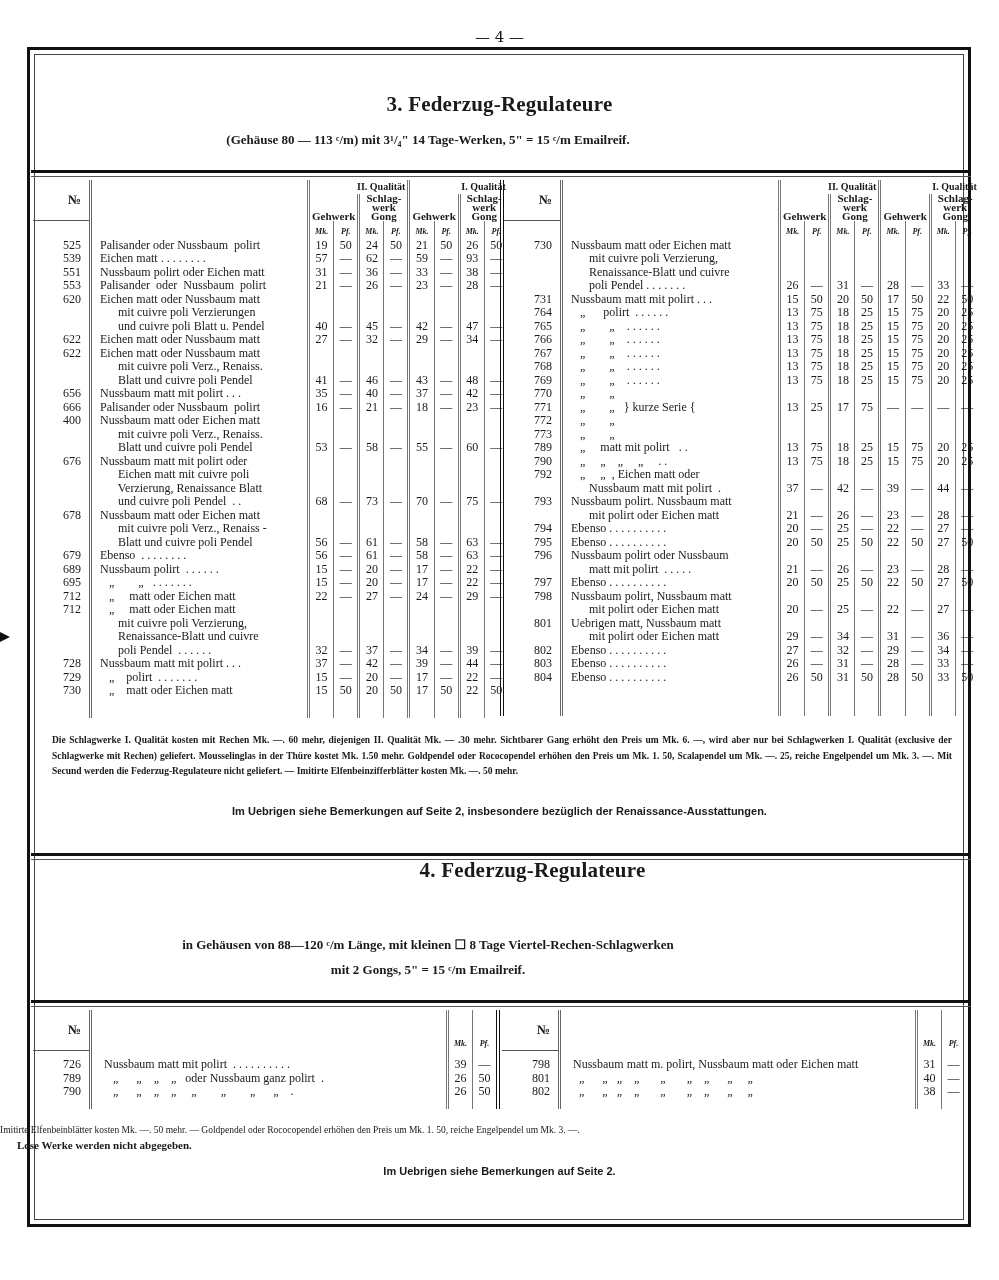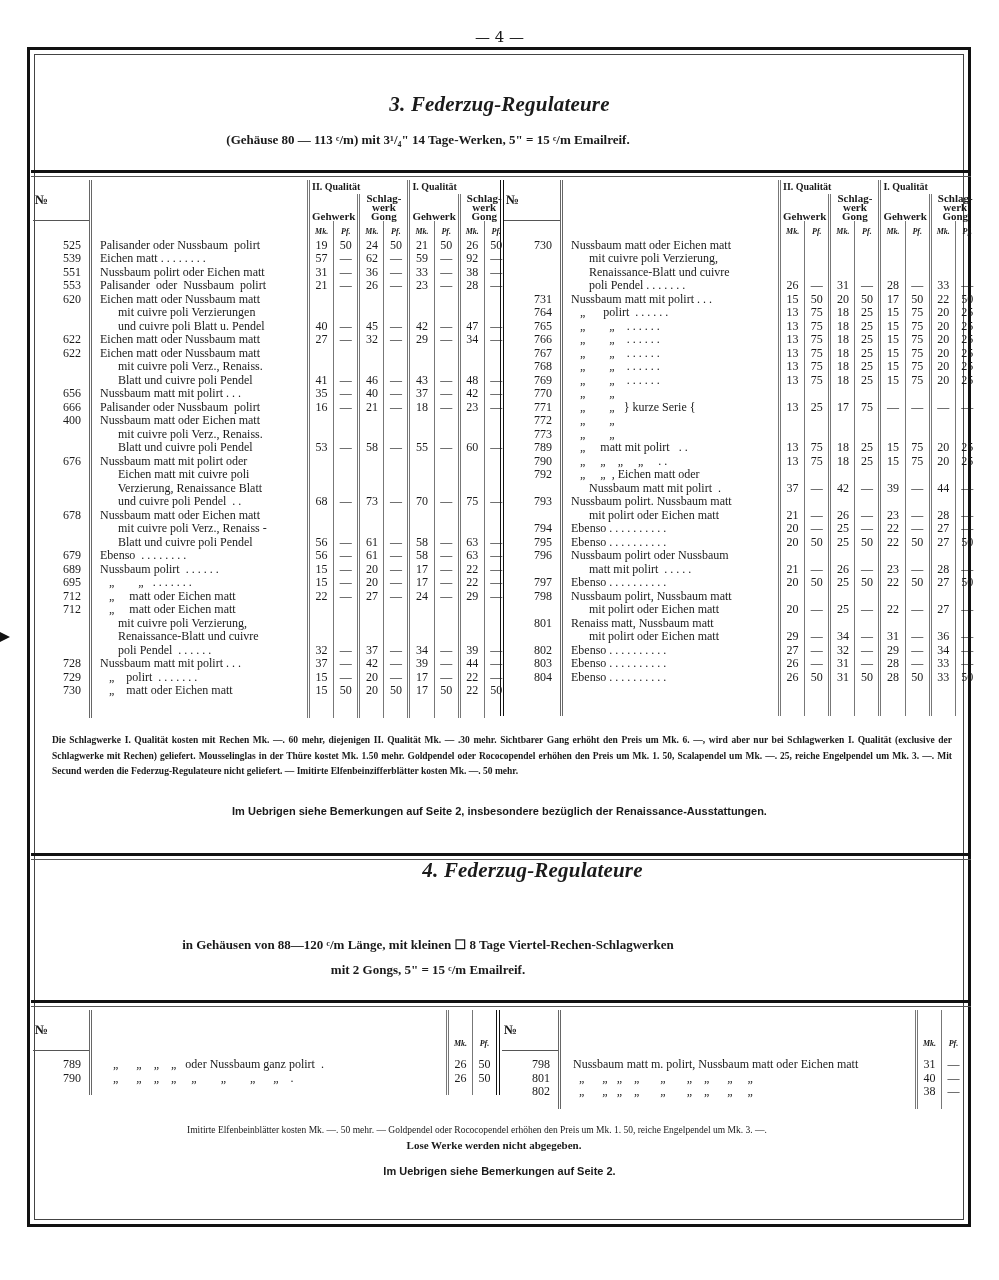--- a/index.html
+++ b/index.html
@@ -1,39 +1,39 @@
 <!DOCTYPE html>
 <html><head>
 <meta charset="utf-8">
 <style>
   html, body { margin:0; padding:0; background:#fff; }
   body { width:999px; height:1280px; position:relative; font-family:"DejaVu Serif","Liberation Serif",serif; color:#1a1a1a; overflow:hidden; }
   .pagenum { position:absolute; top:28px; left:0; width:999px; text-align:center; font-size:15px; }
   .frame { position:absolute; left:27px; top:47px; width:944px; height:1180px; border:3px solid #111; box-sizing:border-box; }
   .frame-inner { position:absolute; left:4px; top:4px; right:4px; bottom:4px; border:1px solid #444; }
   .arrow { position:absolute; left:0; top:632px; width:0; height:0; border-top:5px solid transparent; border-bottom:5px solid transparent; border-left:10px solid #111; }
-  .title { position:absolute; left:0; width:999px; text-align:center; font-family:"Liberation Serif",serif; font-weight:bold; font-size:21px; letter-spacing:0.2px;font-style:italic; }
+  .title { position:absolute; left:0; width:999px; text-align:center; font-family:"Liberation Serif",serif; font-weight:bold; font-size:21px; letter-spacing:0.2px; }
   .subtitle { position:absolute; left:0; width:856px; text-align:center; font-size:13px; font-family:"Liberation Serif",serif; font-weight:bold; }
   .hrule { position:absolute; left:31px; width:940px; border-top:3px solid #111; }
   .hrule2 { position:absolute; left:31px; width:940px; border-top:1px solid #555; }
   table.pt { position:absolute; border-collapse:collapse; font-size:12px; font-family:"Liberation Serif",serif; line-height:13.5px; }
   table.pt td { padding:0 2px; vertical-align:bottom; }
   .no { width:46px; text-align:right; padding-right:8px !important; border-right:3px double #666; }
   .desc { width:205px; padding-left:8px !important; white-space:pre; }
   .num { width:19px; text-align:center; border-left:1px solid #777; }
   .numd { border-left:3px double #777; }
-  .hd { font-size:10px; text-align:left; font-weight:bold; }
+  .hd { font-size:10px; text-align:right; font-weight:bold; }
   .hd2 { font-size:11px; text-align:center; font-weight:bold; line-height:9px; }
   .unit { font-size:8px; font-style:italic; font-weight:bold; text-align:center; height:18px; vertical-align:bottom; }
   .sepcol { border-left:4px double #111; }
   .notes { position:absolute; left:52px; width:900px; font-size:9.5px; line-height:15.5px; font-family:"Liberation Serif",serif; font-weight:bold; text-align:justify; }
   .bold-note { position:absolute; left:0; width:999px; text-align:center; font-family:"Liberation Sans",sans-serif; font-weight:bold; font-size:11px; }
   table.t2 { position:absolute; border-collapse:collapse; font-size:12px; font-family:"Liberation Serif",serif; line-height:13.5px; }
   table.t2 td { padding:0 2px; }
-  .note2 { position:absolute; left:0; width:954px; text-align:center; font-size:9.5px; font-family:"Liberation Serif",serif; }
+  .note2 { position:absolute; left:0; width:954px; text-align:left; font-size:9.5px; font-family:"Liberation Serif",serif; }
 </style>
 </head>
 <body>
 
 <div class="pagenum">— 4 —</div>
 <div class="arrow"></div>
 
 <div class="frame">
     <div class="frame-inner"></div>
   </div>
@@ -88,21 +88,21 @@
       </tr>
       <tr>
         <td class="no">539</td>
         <td class="desc">Eichen matt . . . . . . . .</td>
         <td class="num numd">57</td>
         <td class="num">—</td>
         <td class="num numd">62</td>
         <td class="num">—</td>
         <td class="num numd">59</td>
         <td class="num">—</td>
-        <td class="num numd">92</td>
+        <td class="num numd">93</td>
         <td class="num">—</td>
       </tr>
       <tr>
         <td class="no">551</td>
         <td class="desc">Nussbaum polirt oder Eichen matt</td>
         <td class="num numd">31</td>
         <td class="num">—</td>
         <td class="num numd">36</td>
         <td class="num">—</td>
         <td class="num numd">33</td>
@@ -859,21 +859,21 @@
         <td class="num">—</td>
         <td class="num numd">25</td>
         <td class="num">—</td>
         <td class="num numd">22</td>
         <td class="num">—</td>
         <td class="num numd">27</td>
         <td class="num">—</td>
       </tr>
       <tr>
         <td class="no sepcol">801</td>
-        <td class="desc">Renaiss matt, Nussbaum matt</td>
+        <td class="desc">Uebrigen matt, Nussbaum matt</td>
         <td class="num numd"></td>
         <td class="num"></td>
         <td class="num numd"></td>
         <td class="num"></td>
         <td class="num numd"></td>
         <td class="num"></td>
         <td class="num numd"></td>
         <td class="num"></td>
       </tr>
       <tr>
@@ -961,20 +961,26 @@
     </tr>
     <tr style="height:8px;">
         <td class="no"></td>
         <td></td>
         <td class="num numd"></td>
         <td class="num" style="border-right:4px double #111;"></td>
       </tr>
   </thead>
   <tbody>
       <tr>
+        <td class="no">726</td>
+        <td style="padding-left:12px;white-space:pre;">Nussbaum matt mit polirt  . . . . . . . . . .</td>
+        <td class="num numd">39</td>
+        <td class="num" style="border-right:4px double #111;">—</td>
+      </tr>
+      <tr>
         <td class="no">789</td>
         <td style="padding-left:12px;white-space:pre;">   „      „    „    „   oder Nussbaum ganz polirt  .</td>
         <td class="num numd">26</td>
         <td class="num" style="border-right:4px double #111;">50</td>
       </tr>
       <tr>
         <td class="no">790</td>
         <td style="padding-left:12px;white-space:pre;">   „      „    „    „     „        „        „      „    .</td>
         <td class="num numd">26</td>
         <td class="num" style="border-right:4px double #111;">50</td>

